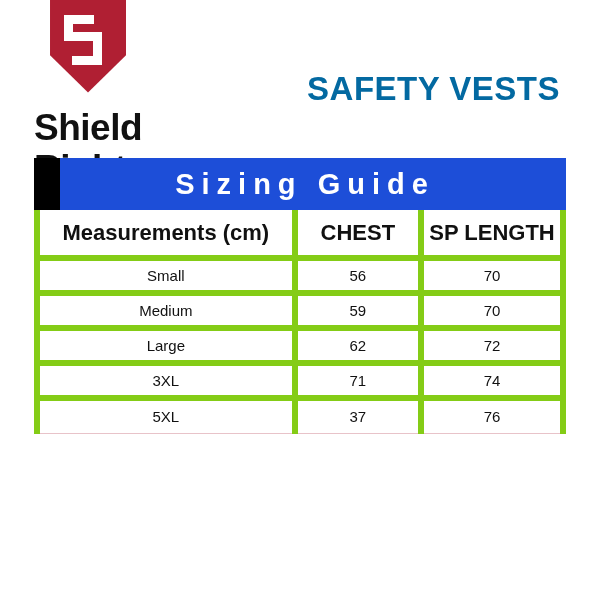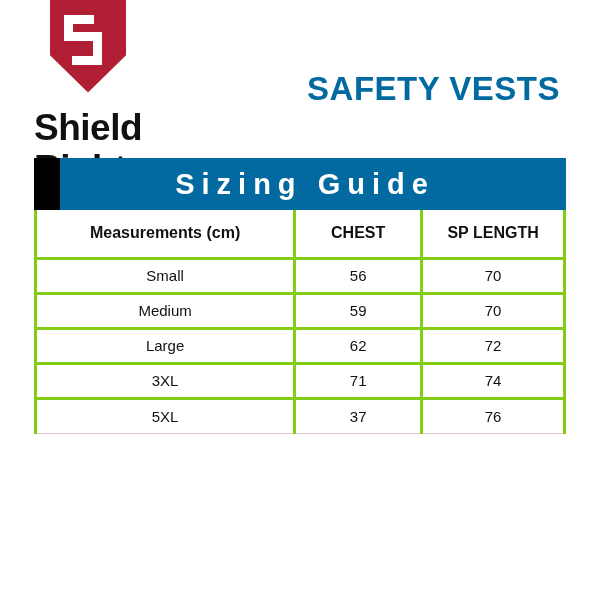--- a/index.html
+++ b/index.html
@@ -77,21 +77,21 @@
     padding-right: 6px;
     padding-bottom: 6px;
     white-space: nowrap;
   }
 
   
   .banner {
     position: relative;
     margin: 8px 34px 0 34px;
     height: 52px;
-    background: #0369a1;
+    background: #1d4ed8;
     display: flex;
     align-items: center;
     justify-content: center;
   }
   .banner-notch {
     position: absolute;
     left: 0;
     top: 0;
     width: 26px;
     height: 52px;
@@ -108,26 +108,26 @@
   
   .table-wrap {
     margin: 0 34px;
   }
   table {
     width: 100%;
     border-collapse: collapse;
     table-layout: fixed;
   }
   th, td {
-    border: 3px solid #84cc16;
+    border: 6px solid #84cc16;
     text-align: center;
     color: #111111;
   }
   thead th {
-    font-size: 16px;
+    font-size: 22px;
     font-weight: bold;
     height: 48px;
     border-top: none;
   }
   thead th.measure { width: 49%; }
   thead th.chest  { width: 24%; }
   thead th.splen  { width: 27%; }
   tbody td {
     font-size: 15px;
     height: 35px;

